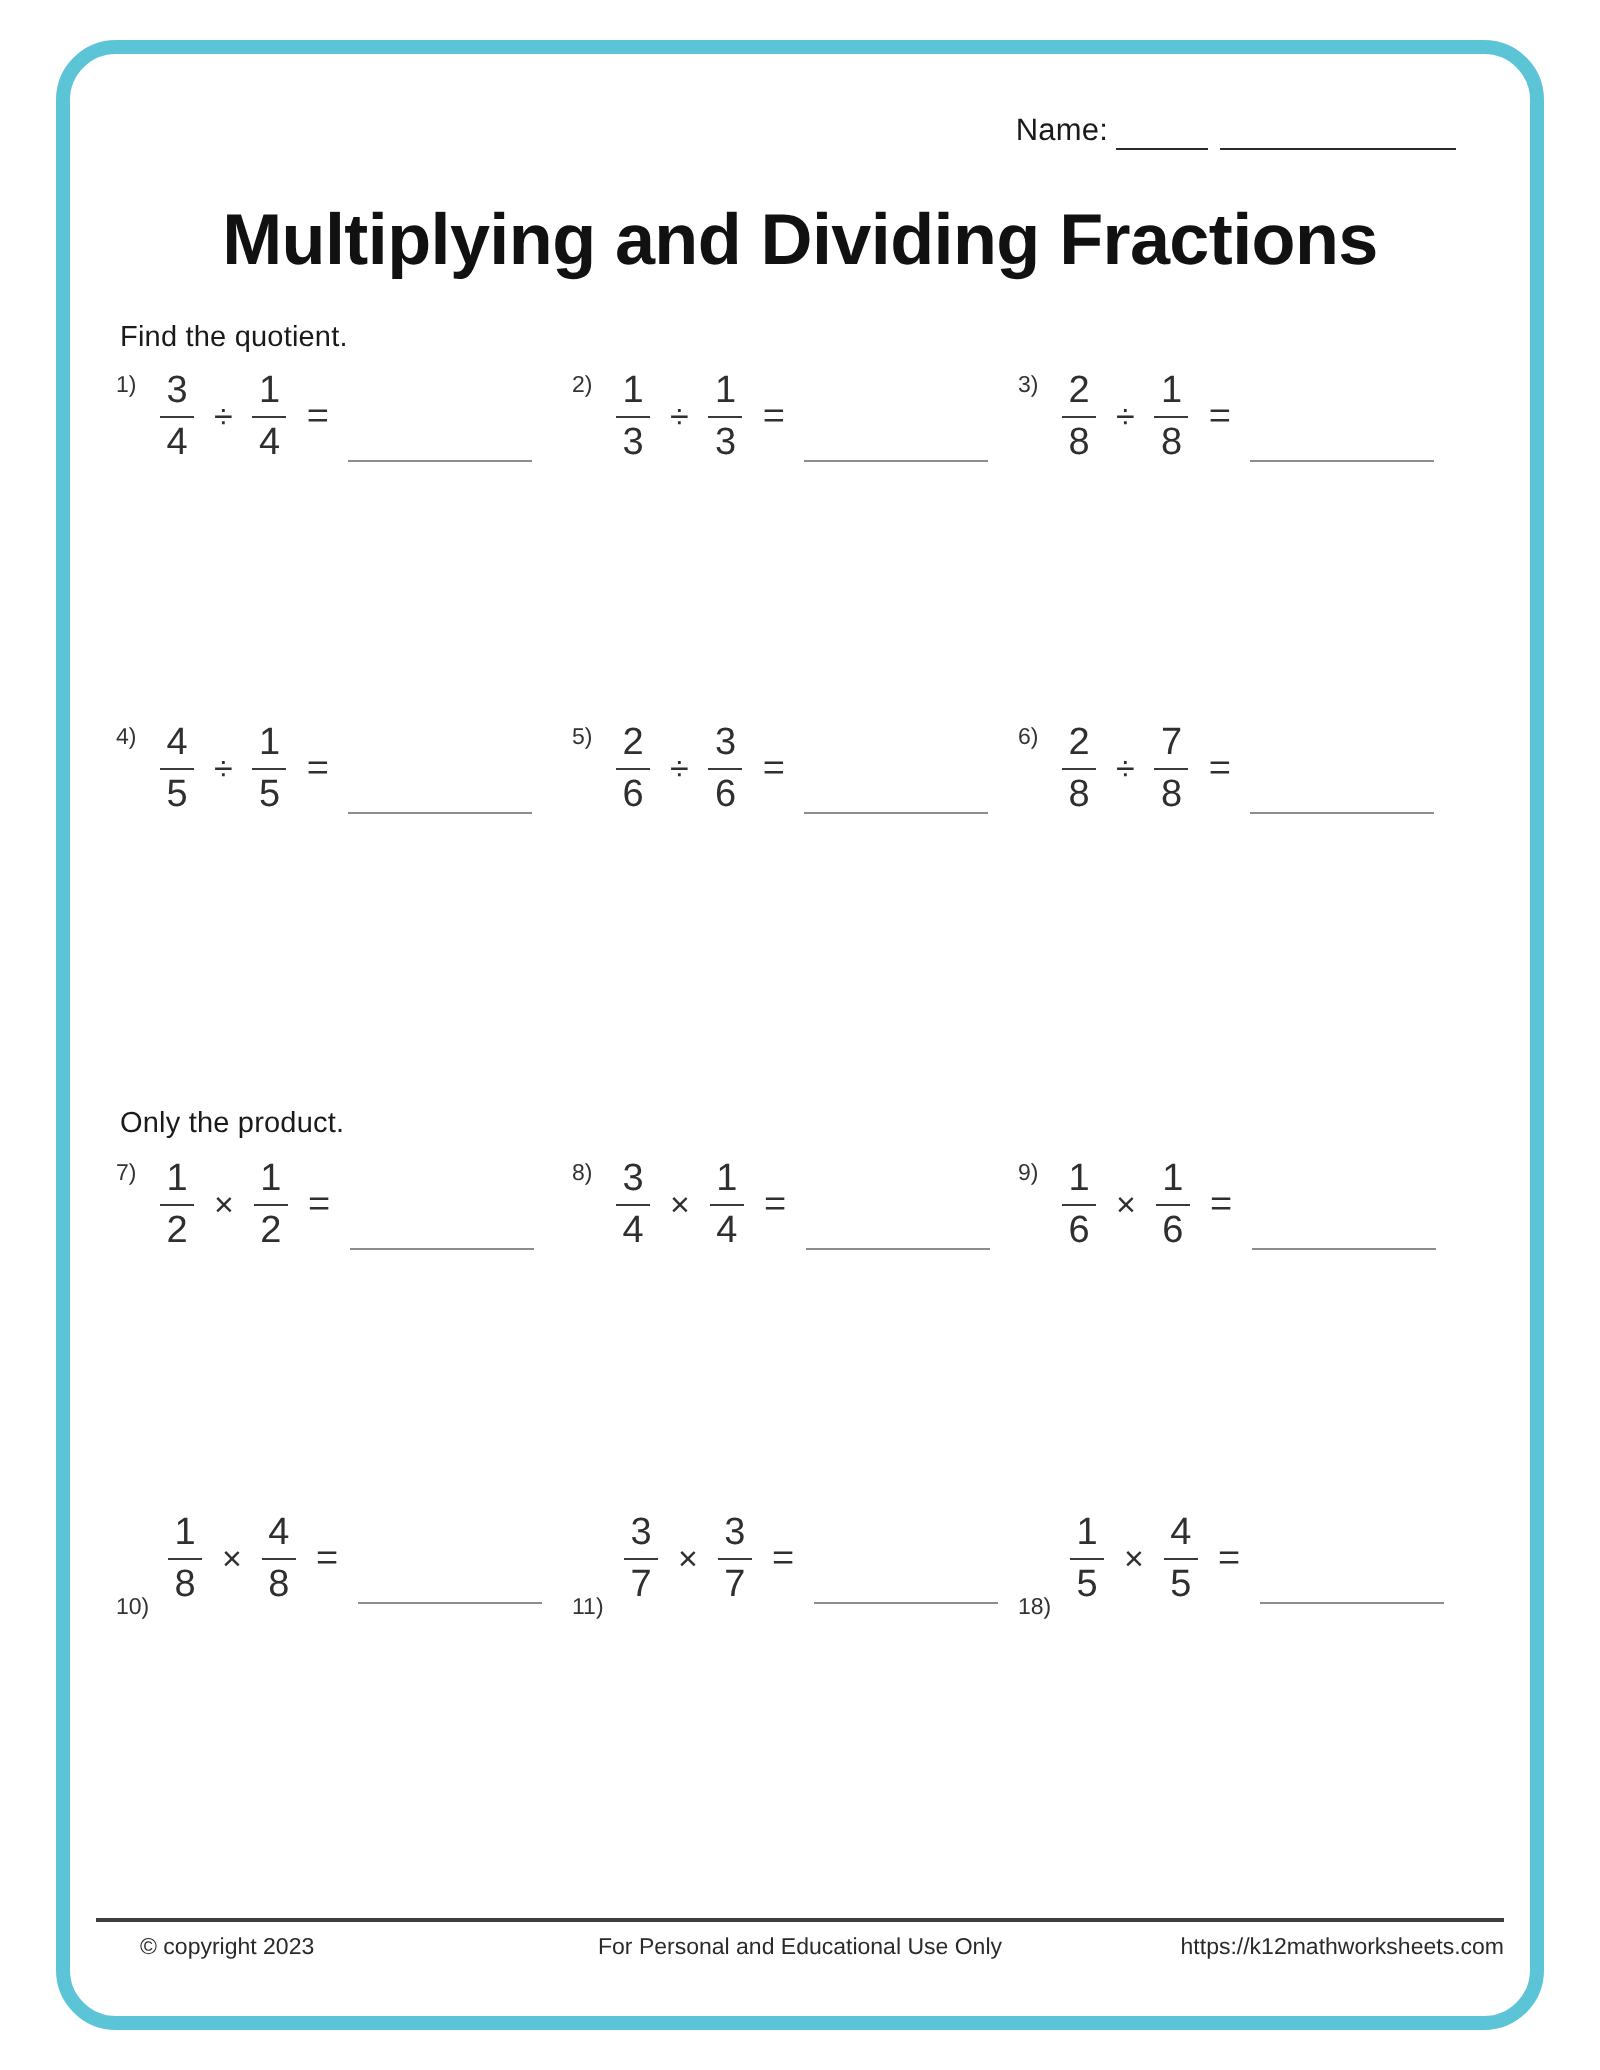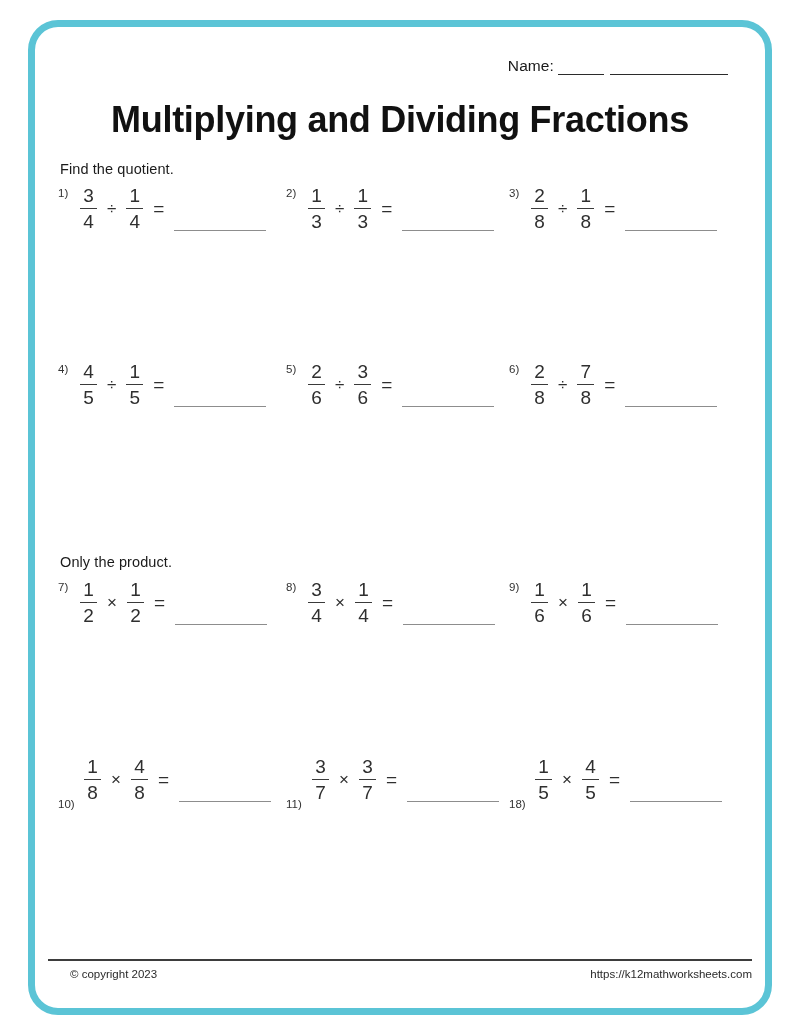--- a/index.html
+++ b/index.html
@@ -478,17 +478,18 @@
           <span class="eq">=</span>
         </span>
         <span class="answer-blank"></span>
       </div>
 
     </div>
 
     <div class="footer-rule"></div>
     <div class="footer">
       <span class="f-left">© copyright 2023</span>
+      <span class="f-center">For Personal and Educational Use Only</span>
       <span class="f-right">https://k12mathworksheets.com</span>
     </div>
 
   </div>
 </div>
 
 </body></html>

